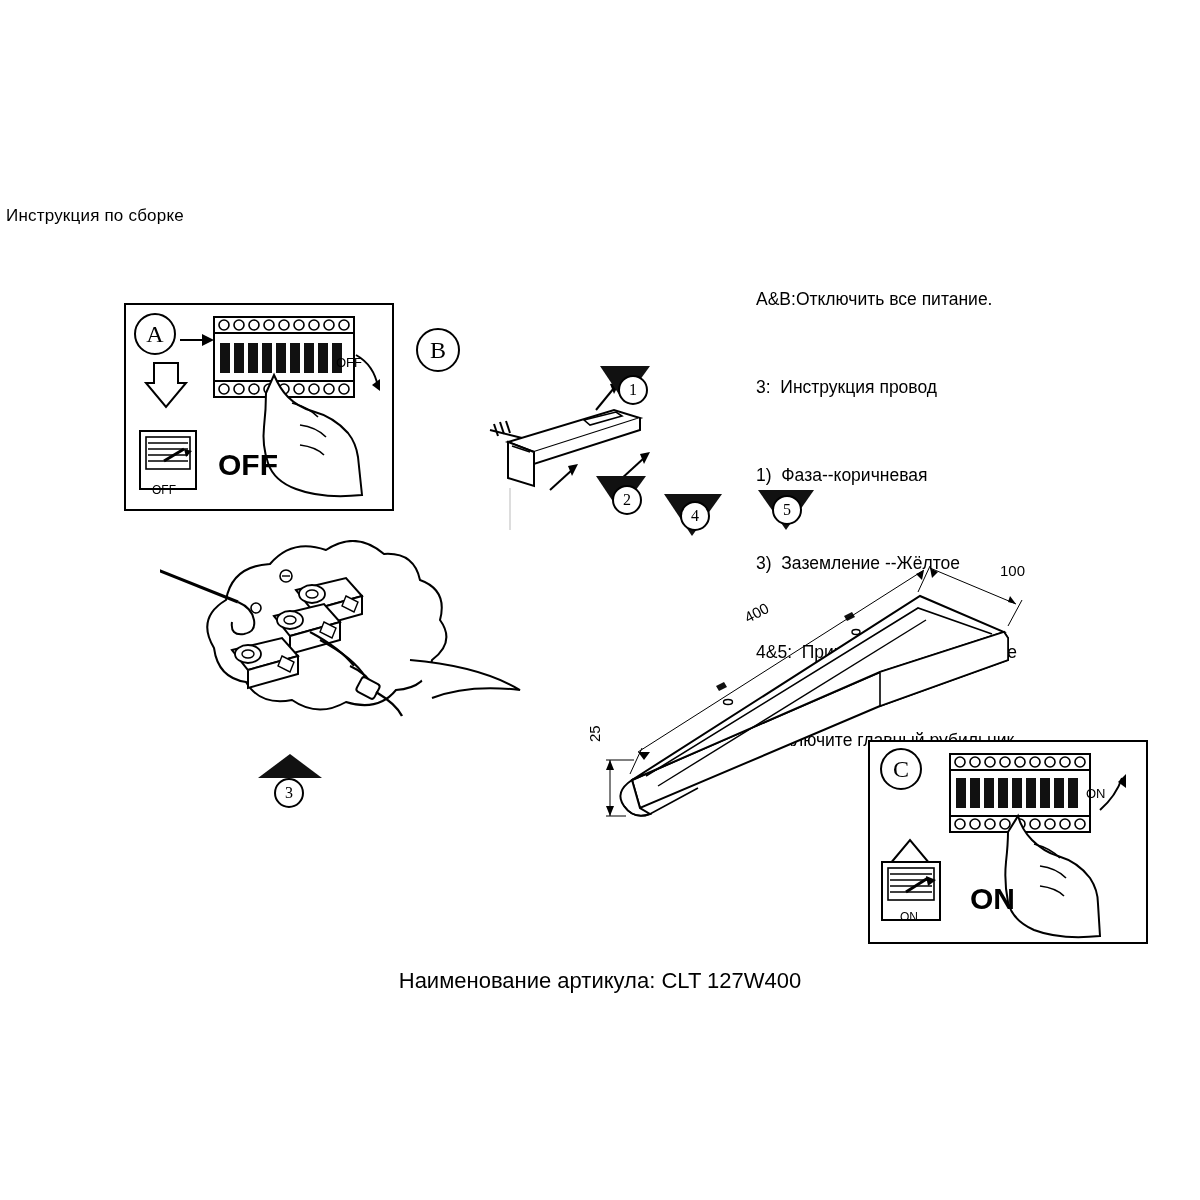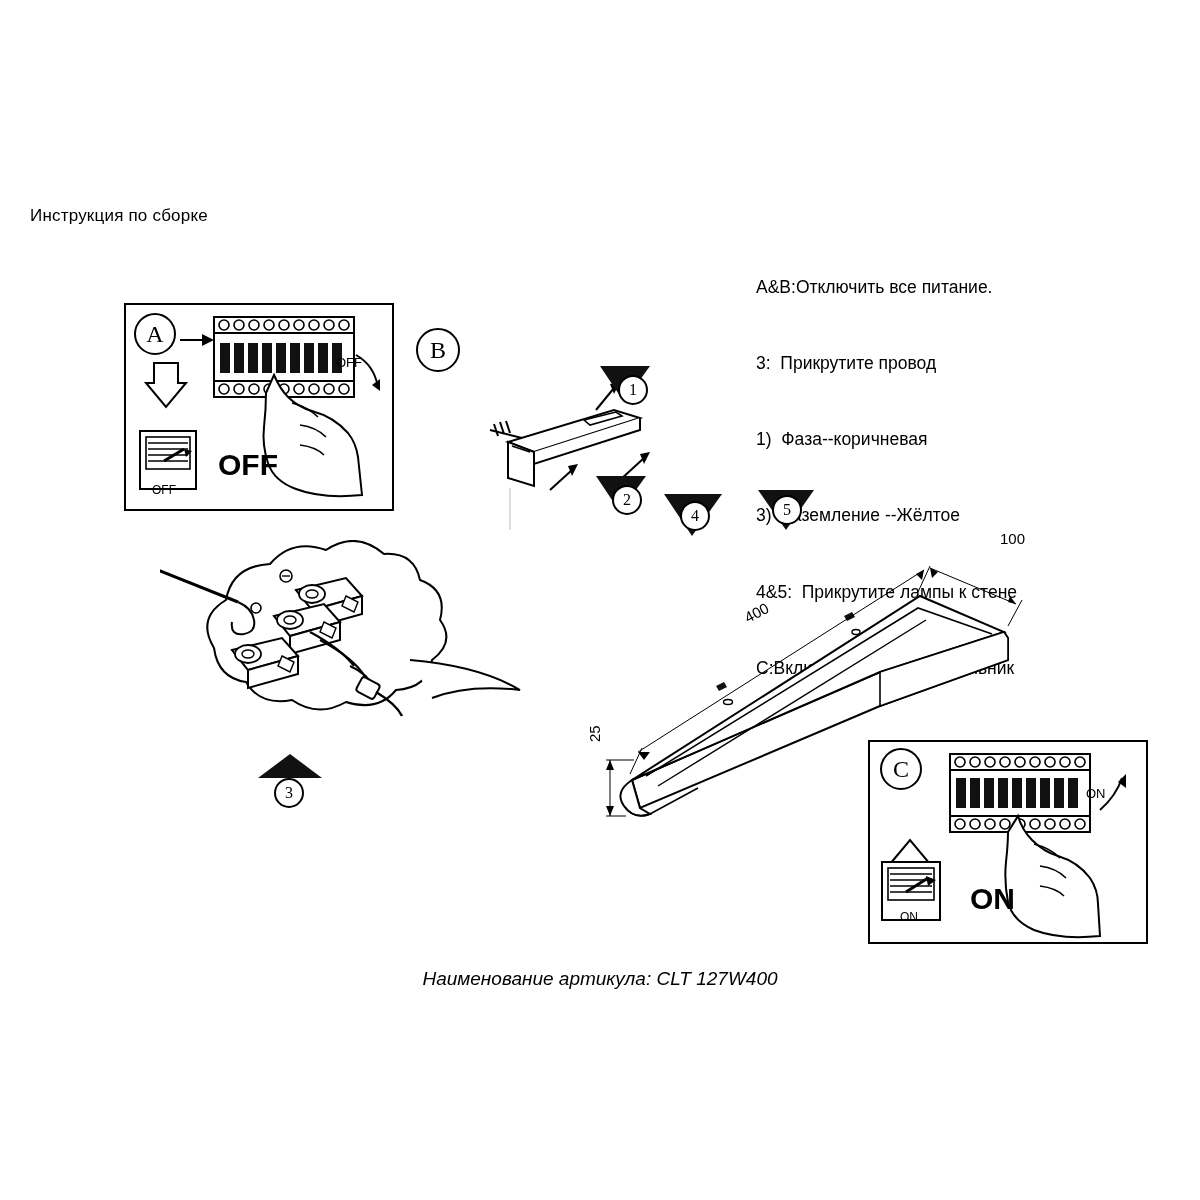--- a/index.html
+++ b/index.html
@@ -16,37 +16,36 @@
     overflow: hidden;
   }
   .page {
     position: absolute;
     inset: 0;
   }
   .abs { position: absolute; }
 
   
   .title {
-    left: 30px; top: 206px;
+    left: 6px; top: 206px;
     font-size: 17px;
     letter-spacing: .2px;
   }
   .steps {
     left: 756px; top: 224px;
     font-size: 17.5px;
     line-height: 25.4px;
     white-space: pre;
   }
-  .steps div { white-space: pre; }
+  .steps div { white-space: pre; margin-top: 12px; }
   .article {
     left: 0; top: 968px;
     width: 1200px;
     text-align: center;
-    font-size: 19px;
-    font-style: italic;
+    font-size: 22px;
   }
 
   
   .box {
     border: 2px solid #000;
     background: #fff;
     box-sizing: border-box;
   }
   #box-a { left: 124px; top: 303px; width: 270px; height: 208px; }
   #box-c { left: 868px; top: 740px; width: 280px; height: 204px; }
@@ -92,35 +91,35 @@
   }
   #num-1 { left: 618px; top: 375px; }
   #num-2 { left: 612px; top: 485px; }
   #num-3 { left: 274px; top: 778px; }
   #num-4 { left: 680px; top: 501px; }
   #num-5 { left: 772px; top: 495px; }
 
   
   .dim { font-size: 15px; font-family: "Liberation Sans", sans-serif; }
   #dim-400 { left: 744px; top: 604px; transform: rotate(-28deg); }
-  #dim-100 { left: 1000px; top: 530px; }
+  #dim-100 { left: 1000px; top: 562px; }
   #dim-25  { left: 586px; top: 742px; transform: rotate(-90deg); transform-origin: left top; }
 
   svg { display: block; }
 </style>
 </head>
 <body>
 
 <div class="page">
 
   <div class="abs title">Инструкция по сборке</div>
 
   <div class="abs steps">
     <div>A&amp;B:Отключить все питание.</div>
-    <div>3:  Прикрутите провод</div>
+    <div>3:  Инструкция провод</div>
     <div>1)  Фаза--коричневая</div>
     <div>3)  Заземление --Жёлтое</div>
     <div>4&amp;5:  Прикрутите лампы к стене</div>
     <div>C:Включите главный рубильник</div>
   </div>
 
   <div class="abs box" id="box-a"></div>
   <div class="abs circ-letter" id="letter-a">A</div>
 
   <svg class="abs" style="left:124px; top:303px;" width="272" height="212">

